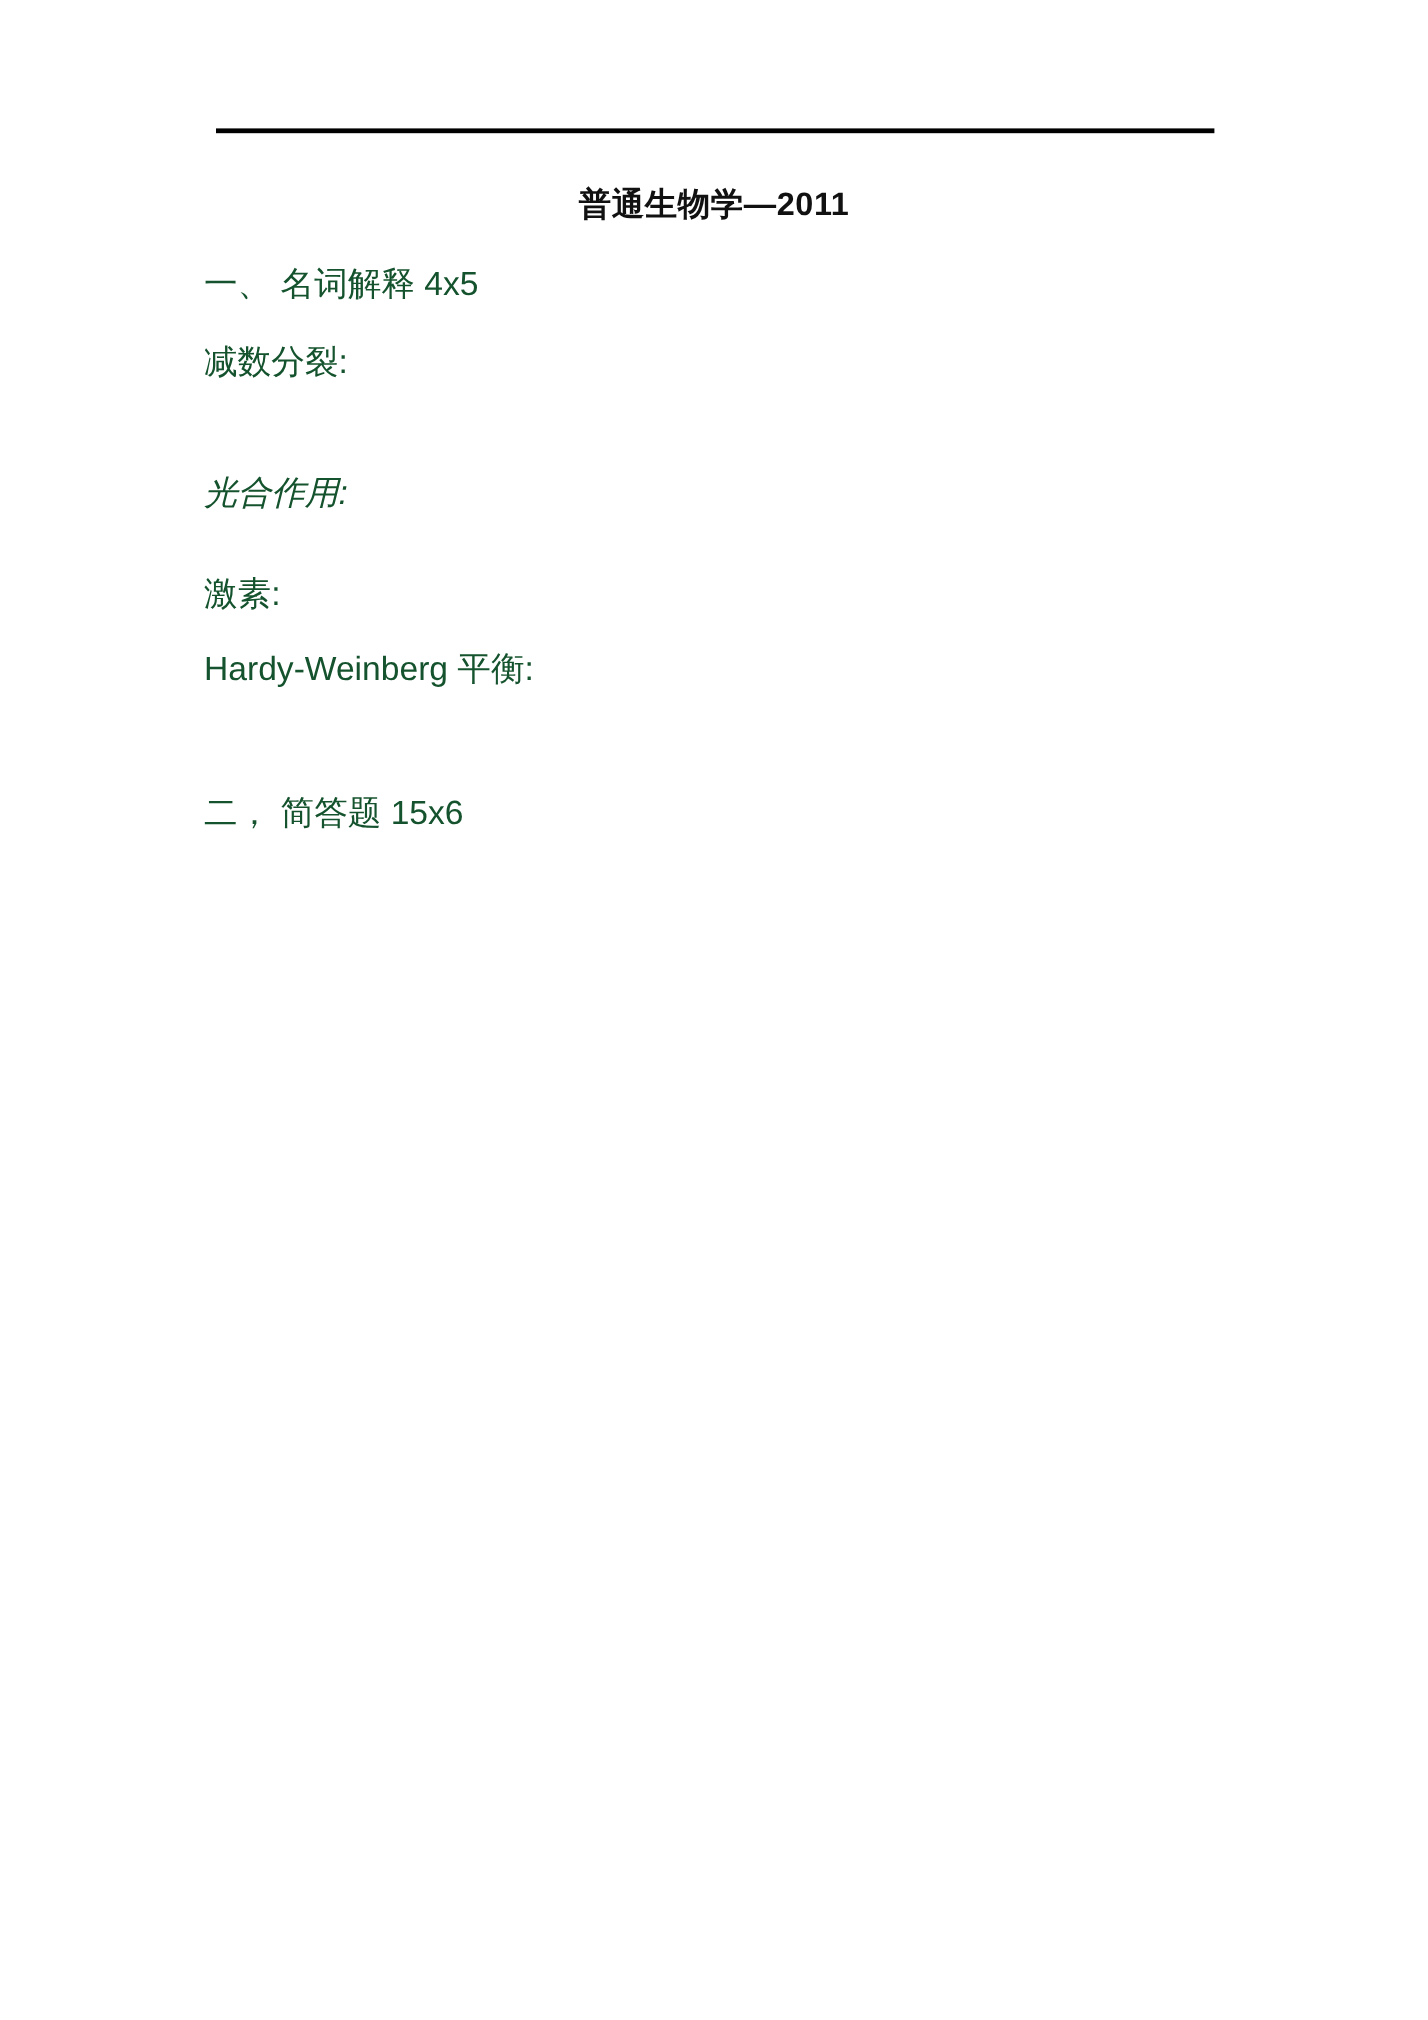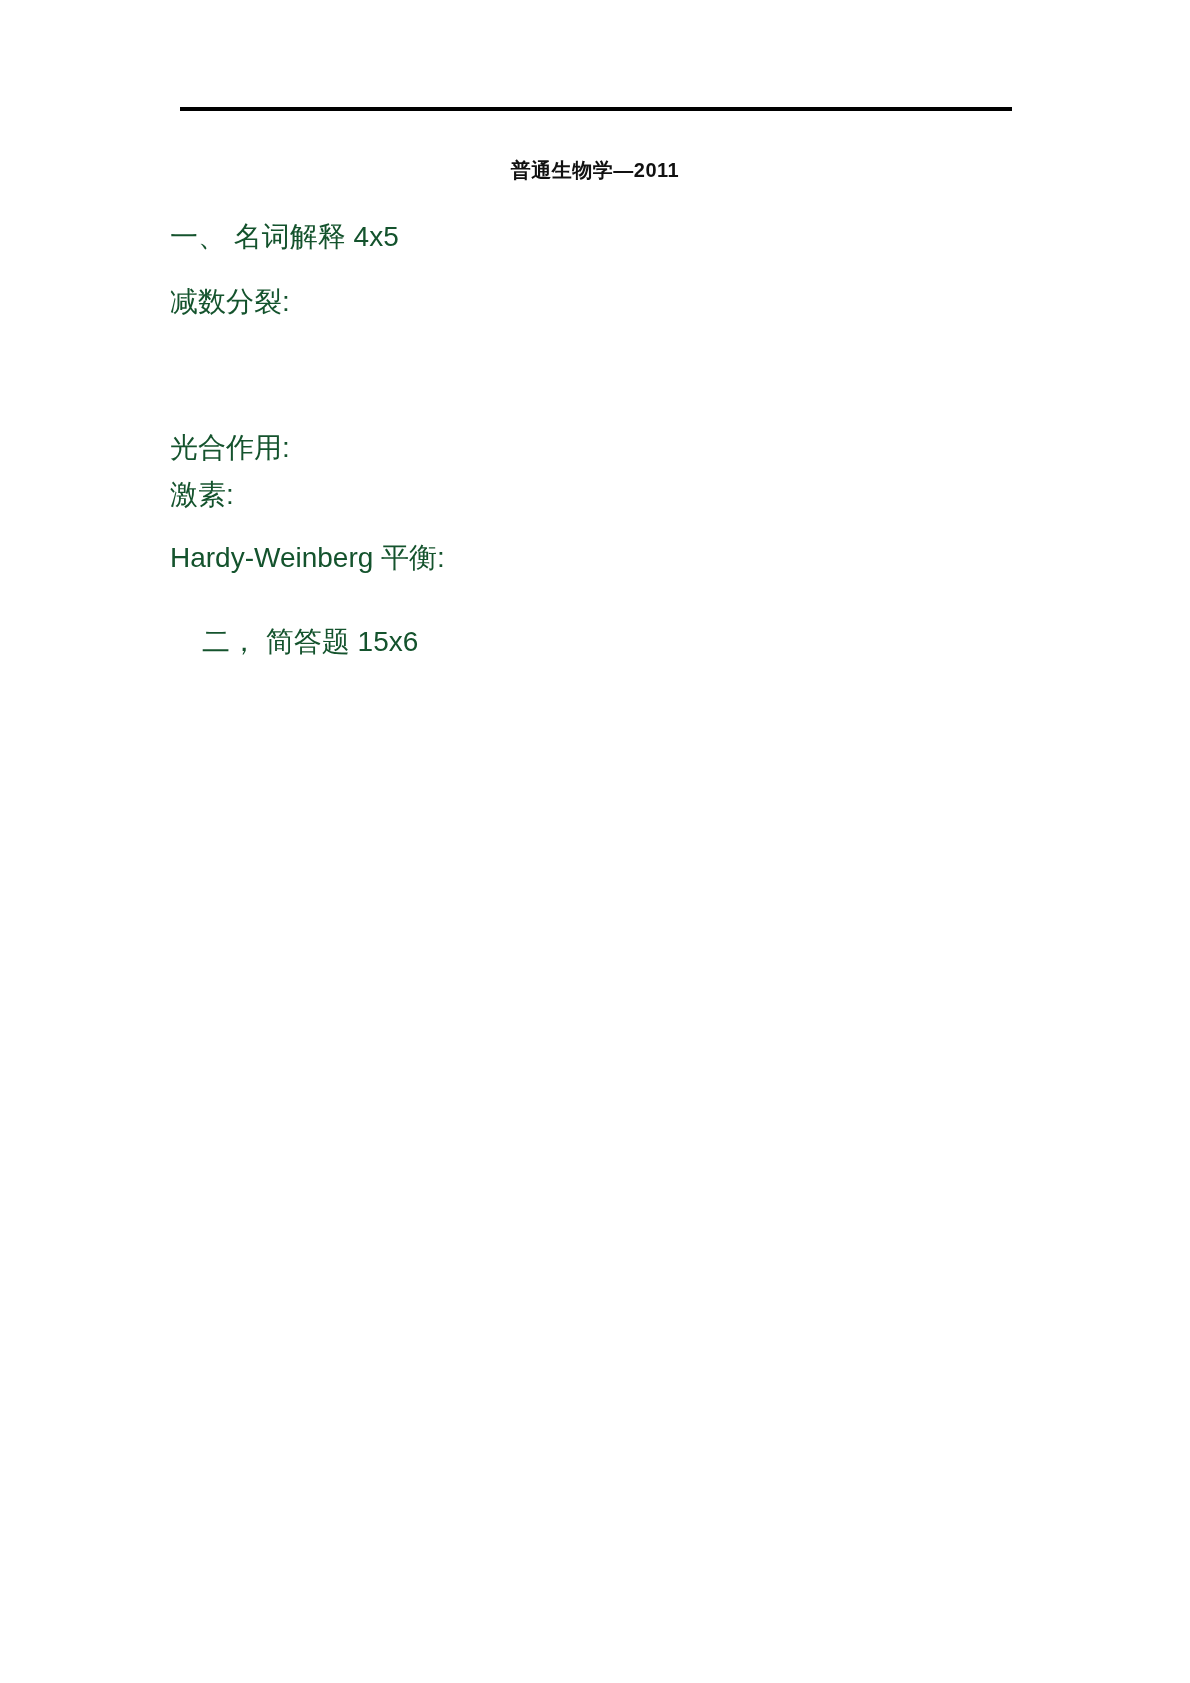--- a/index.html
+++ b/index.html
@@ -24,44 +24,44 @@
     height: 4px;
     background: #000000;
   }
   .title {
     position: absolute;
     left: 0;
     right: 0;
     top: 151px;
     margin: 0;
     text-align: center;
-    font-size: 20px;
+    font-size: 27px;
     line-height: 38px;
     font-weight: 700;
     color: #111111;
     letter-spacing: 0.5px;
   }
   .line {
     position: absolute;
     left: 170px;
     right: 120px;
     margin: 0;
     font-size: 28px;
     line-height: 36px;
     font-weight: 400;
     color: #14532d;
     white-space: pre;
   }
   .l0 { top: 219px; }
   .l1 { top: 284px; }
   .l2 { top: 352px; }
-  .l3 { top: 430px; }
+  .l3 { top: 393px; font-style: italic; }
   .l4 { top: 477px; }
   .l5 { top: 540px; }
-  .l6 { top: 624px; margin-left: 32px; }
+  .l6 { top: 660px; }
 </style>
 </head>
 <body>
 
 <div class="page">
   <div class="header-rule"></div>
 
   <h1 class="title">普通生物学—2011</h1>
 
   <p class="line l0">一、 名词解释 4x5</p>

